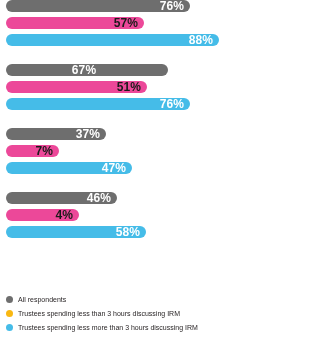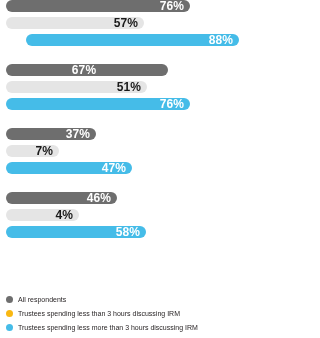--- a/index.html
+++ b/index.html
@@ -52,21 +52,21 @@
   .bar-label {
     font-size: 12px;
     font-weight: bold;
     letter-spacing: 0.1px;
     padding-right: 6px;
     line-height: 12px;
     white-space: nowrap;
   }
   .series-all .bar { background: #6e6e6e; }
   .series-all .bar-label { color: #ffffff; }
-  .series-less .bar { background: #e5e5e5; }
+  .series-less .bar { background: #ec4899; }
   .series-less .bar-label { color: #1a1a1a; }
   .series-more .bar { background: #45bce8; }
   .series-more .bar-label { color: #ffffff; }
 
   .legend {
     position: absolute;
     left: 6px;
     bottom: 5px;
     width: 244px;
   }
@@ -105,21 +105,21 @@
           <div class="bar" style="width: 184px;">
             <span class="bar-label">76%</span>
           </div>
         </div>
         <div class="bar-row series-less">
           <div class="bar" style="width: 138px;">
             <span class="bar-label">57%</span>
           </div>
         </div>
         <div class="bar-row series-more">
-          <div class="bar" style="width: 213px; margin-left: 20px;">
+          <div class="bar" style="width: 213px;">
             <span class="bar-label">88%</span>
           </div>
         </div>
       </div>
       <div class="bar-group">
         <div class="bar-row series-all">
           <div class="bar" style="width: 162px; justify-content: center;">
             <span class="bar-label">67%</span>
           </div>
         </div>
@@ -129,21 +129,21 @@
           </div>
         </div>
         <div class="bar-row series-more">
           <div class="bar" style="width: 184px;">
             <span class="bar-label">76%</span>
           </div>
         </div>
       </div>
       <div class="bar-group">
         <div class="bar-row series-all">
-          <div class="bar" style="width: 90px;">
+          <div class="bar" style="width: 100px;">
             <span class="bar-label">37%</span>
           </div>
         </div>
         <div class="bar-row series-less">
           <div class="bar" style="width: 53px;">
             <span class="bar-label">7%</span>
           </div>
         </div>
         <div class="bar-row series-more">
           <div class="bar" style="width: 126px;">

